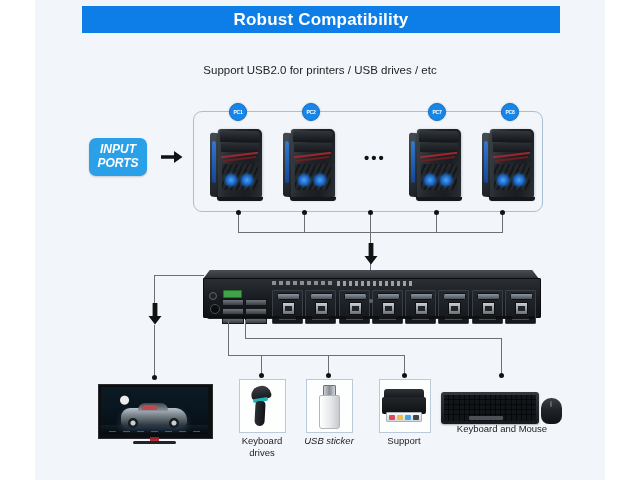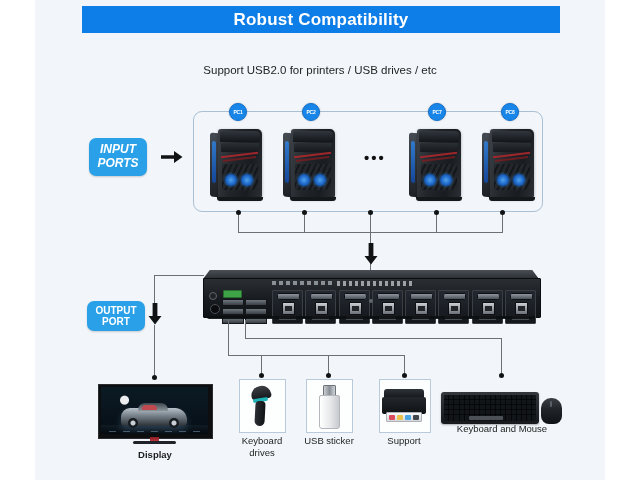--- a/index.html
+++ b/index.html
@@ -545,24 +545,20 @@
             <div class="hdmi"></div>
             <div class="usbb"></div>
             <div class="tag"></div>
           </div>
       </div>
       <div class="centerdot"></div>
     </div>
     <div class="foot"></div>
   </div>
 
-  <div class="io-label" id="output-ports">
-    <span>OUTPUT</span>
-    <span>PORT</span>
-  </div>
   <div class="ln lnv" style="left:154px;top:275px;height:30px;"></div>
   <div class="ln lnh" style="left:154px;top:275px;width:50px;"></div>
   <div class="arrow-down" style="left:148px;top:303px;">
     <svg class="arrowsvg" width="14" height="22" viewBox="0 0 14 22">
       <path d="M4.6 0 H9.4 V13 H13.5 L7 21.5 L0.5 13 H4.6 Z" fill="#111214"></path>
     </svg>
   </div>
   <div class="ln lnv" style="left:154px;top:325px;height:52px;"></div>
   <div class="node" style="left:152px;top:375px;"></div>
 
@@ -592,35 +588,34 @@
     <div class="screen">
       <div class="road"></div>
       <div class="roadline"></div>
       <div class="car"></div>
       <div class="wheel w1"></div>
       <div class="wheel w2"></div>
     </div>
     <div class="neck"></div>
     <div class="stand"></div>
   </div>
-  <div class="devlabel" style="left:100px;top:449px;width:110px;font-weight:bold;">Display</div>
 
   <div class="scanner">
     <div class="head"></div>
     <div class="teal"></div>
     <div class="grip"></div>
   </div>
   <div class="devlabel" style="left:232px;top:435px;width:60px;">Keyboard</div>
   <div class="devlabel" style="left:232px;top:447px;width:60px;">drives</div>
 
   <div class="usbstick">
     <div class="metal"></div>
     <div class="shell"></div>
   </div>
-  <div class="devlabel" style="left:296px;top:435px;width:66px;">USB sticker</div>
+  <div class="devlabel" style="left:296px;top:435px;width:66px;font-style:italic;">USB sticker</div>
 
   <div class="printer">
     <div class="topdeck"></div>
     <div class="body"></div>
     <div class="tray"></div>
     <div class="ink i1"></div>
       <div class="ink i2"></div>
       <div class="ink i3"></div>
       <div class="ink i4"></div>
   </div>

